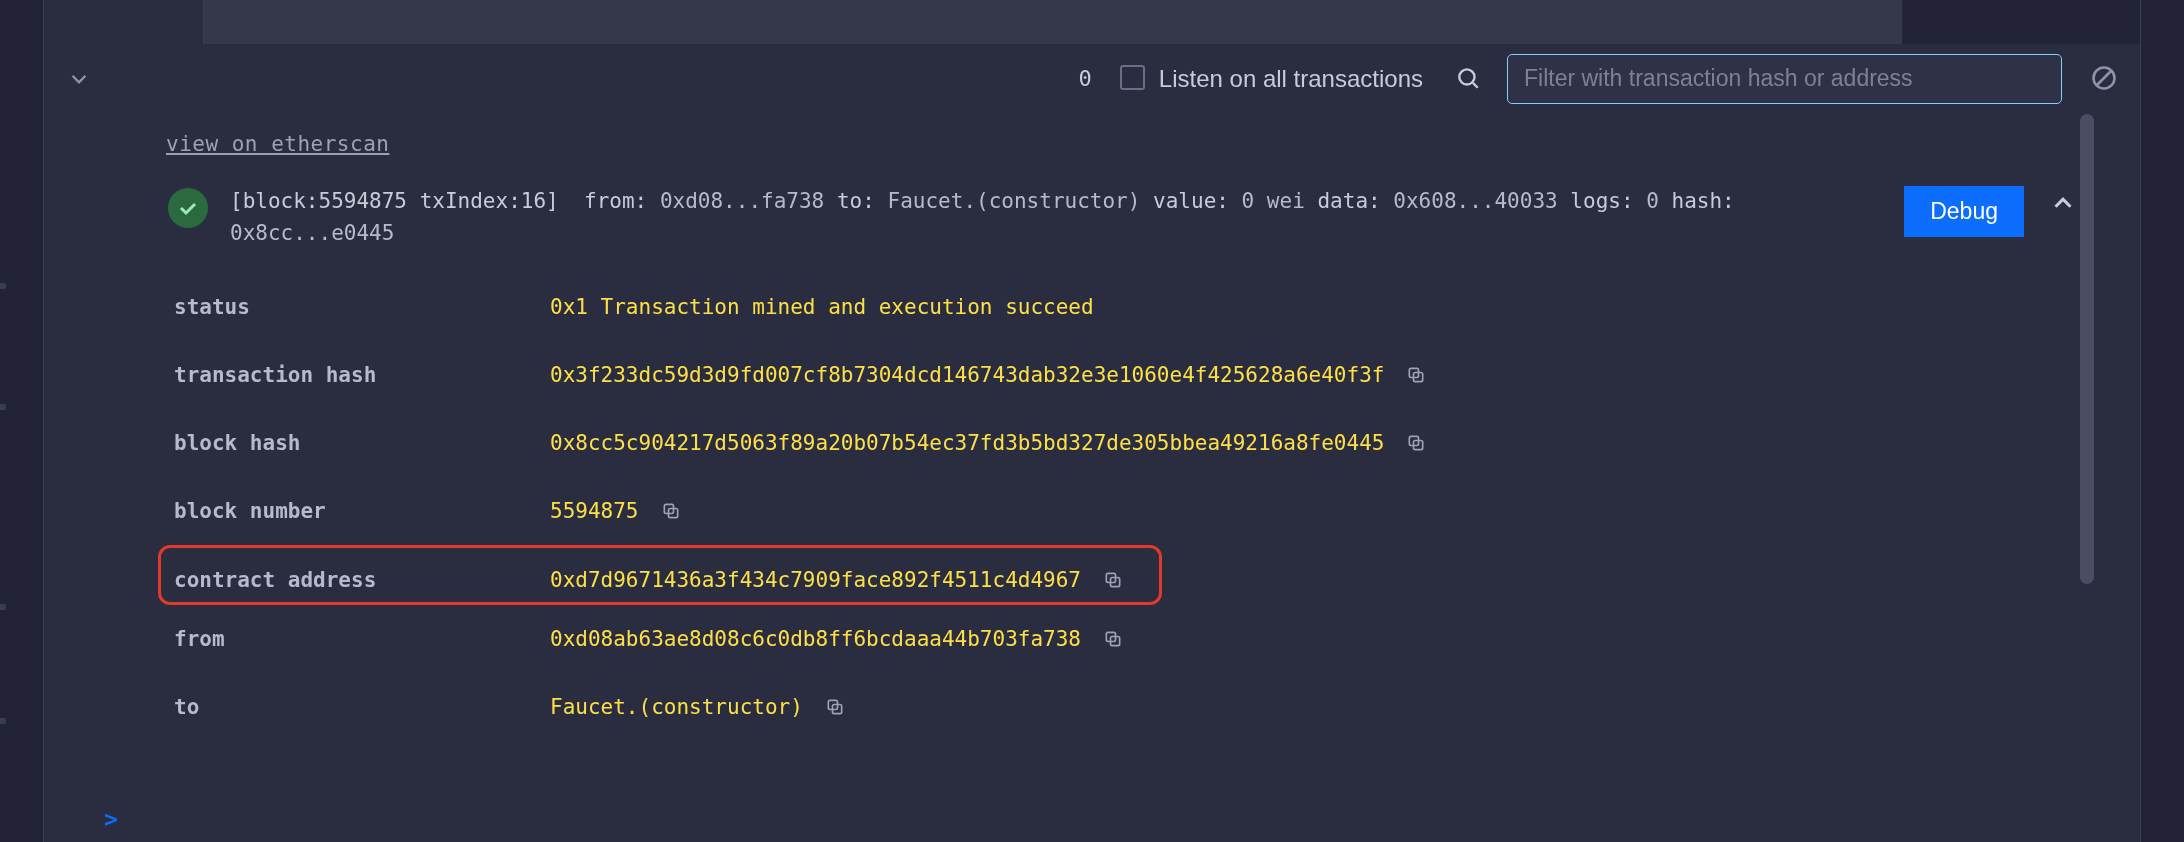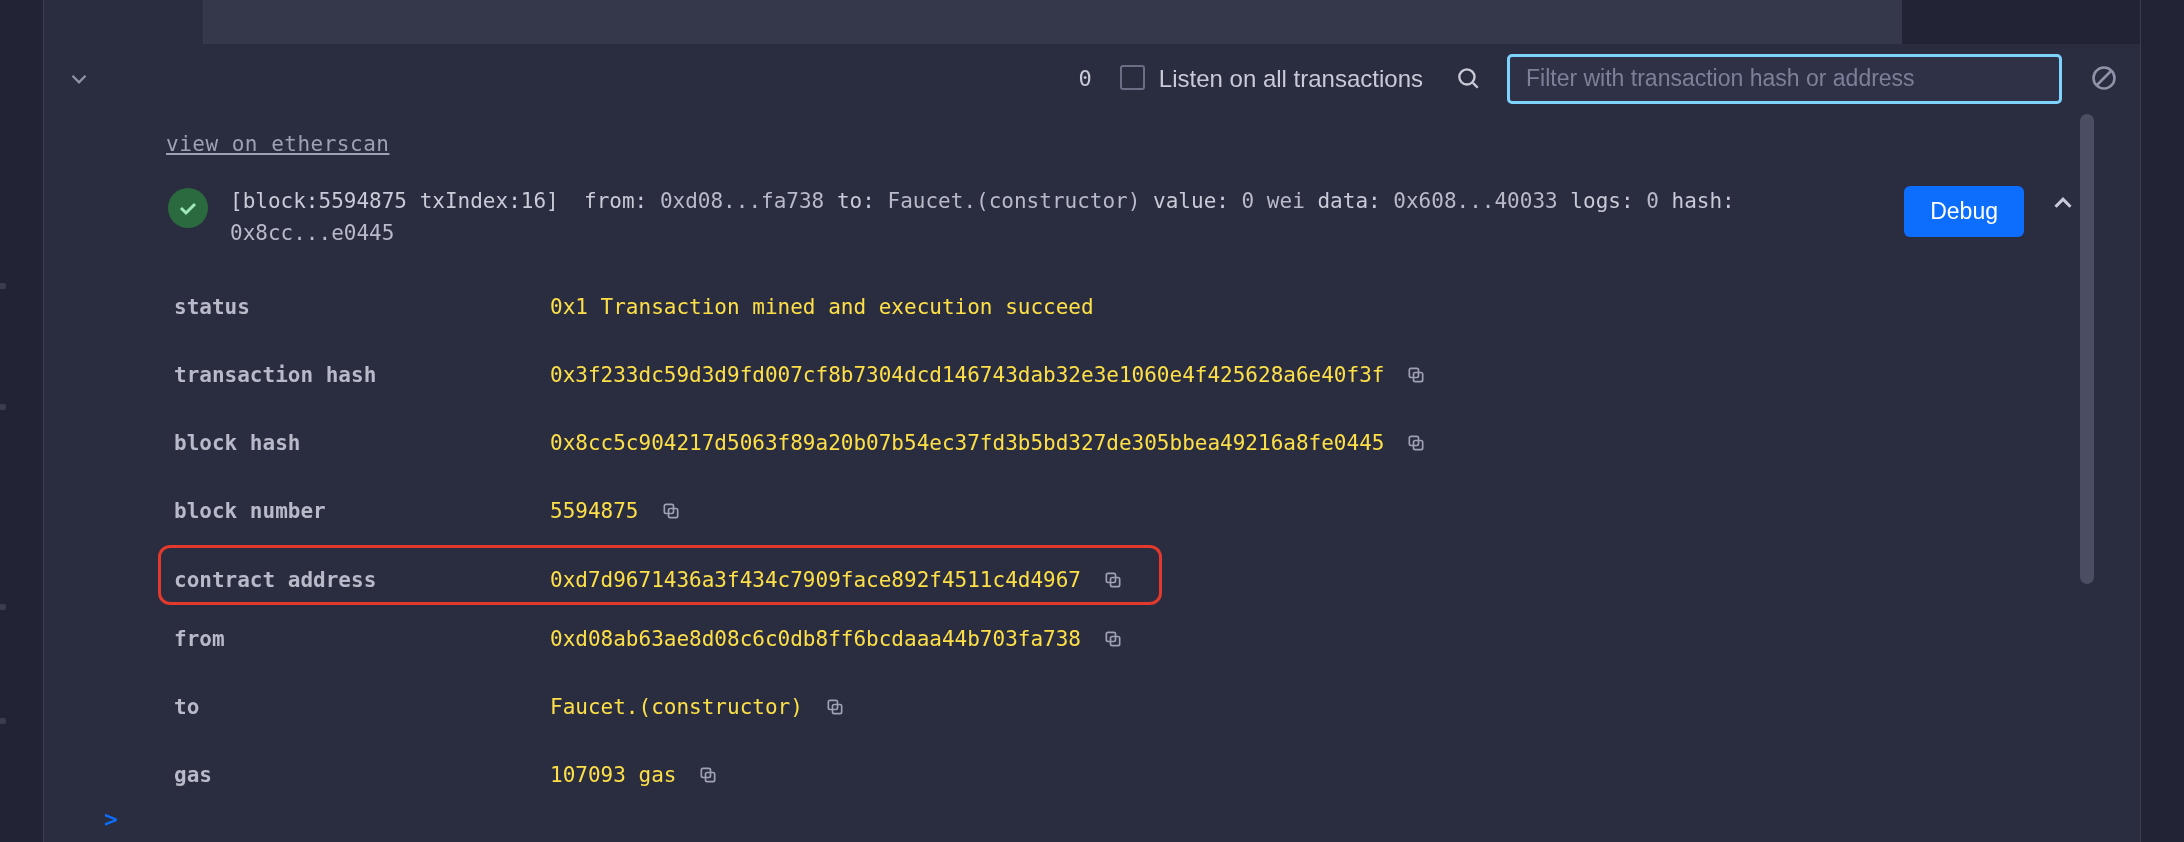--- a/index.html
+++ b/index.html
@@ -86,21 +86,21 @@
   .search-icon {
     width: 28px; height: 28px;
     color: #c9cbd8;
     cursor: pointer;
     margin-left: 8px;
   }
   .filter-input {
     width: 555px;
     height: 50px;
     background: #2f3146;
-    border: 3px solid #7dd3fc;
+    border: 1px solid #7dd3fc;
     border-radius: 5px;
     padding: 0 16px;
     color: #c9cbd8;
     font-family: -apple-system, sans-serif;
     font-size: 23px;
   }
   .filter-input::placeholder { color: #7d8099; }
   .stop-icon {
     width: 30px; height: 30px;
     color: #8f92a8;
@@ -144,21 +144,21 @@
     font-size: 21px;
     color: #b8bac9;
     padding-right: 20px;
     font-weight: 400;
   }
   .tx-summary b { font-weight: 400; color: #c9cbd8; }
   .debug-btn {
     background: #0d6efd;
     color: #ffffff;
     border: none;
-    border-radius: 6px;
+    border-radius: 0;
     padding: 12px 26px;
     font-family: -apple-system, sans-serif;
     font-size: 23px;
     font-weight: 500;
     cursor: pointer;
   }
   .collapse-arrow {
     width: 34px; height: 34px;
     color: #c9cbd8;
     cursor: pointer;
@@ -404,32 +404,20 @@
             <span class="value">Faucet.(constructor)</span>
             <span class="copy-icon">
               <svg viewBox="0 0 24 24" width="20" height="20" fill="none" stroke="currentColor" stroke-width="2">
                   <rect x="9" y="9" width="11" height="11" rx="2"></rect>
                   <rect x="4" y="4" width="11" height="11" rx="2"></rect>
                 </svg>
             </span>
           </div>
         </div>
 
-        <div class="row">
-          <div class="label">gas</div>
-          <div class="value-wrap">
-            <span class="value">107093 gas</span>
-            <span class="copy-icon">
-              <svg viewBox="0 0 24 24" width="20" height="20" fill="none" stroke="currentColor" stroke-width="2">
-                  <rect x="9" y="9" width="11" height="11" rx="2"></rect>
-                  <rect x="4" y="4" width="11" height="11" rx="2"></rect>
-                </svg>
-            </span>
-          </div>
-        </div>
       </div>
 
       <div class="prompt">&gt;</div>
     </div>
 
     <div class="scrollbar">
       <div class="scrollbar-thumb"></div>
     </div>
   </div>
 

